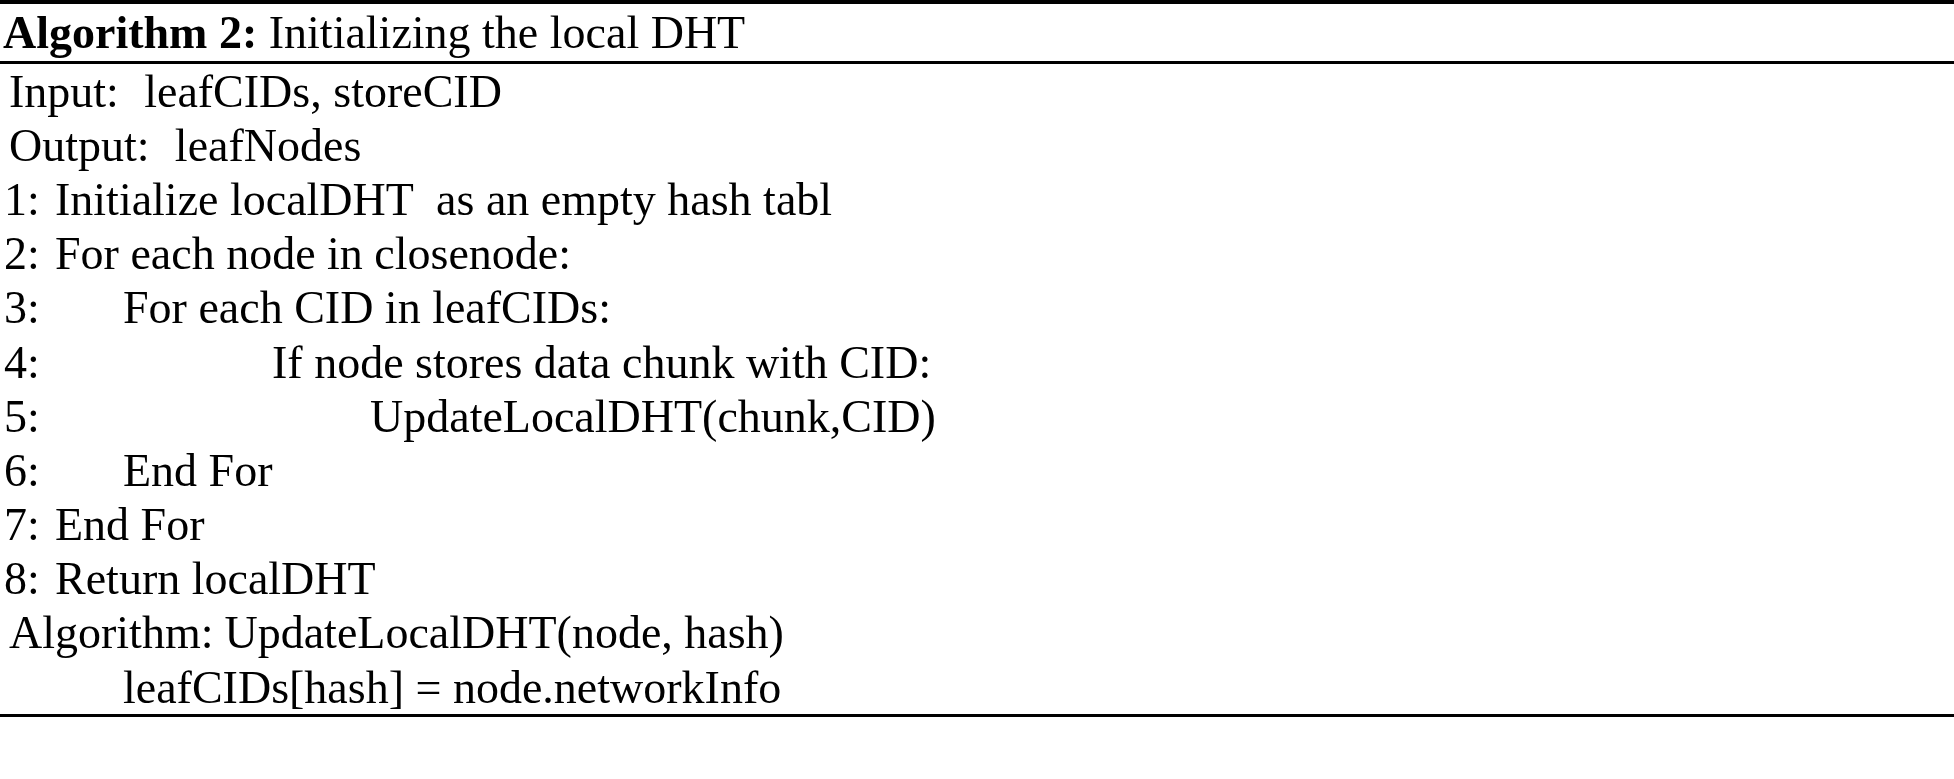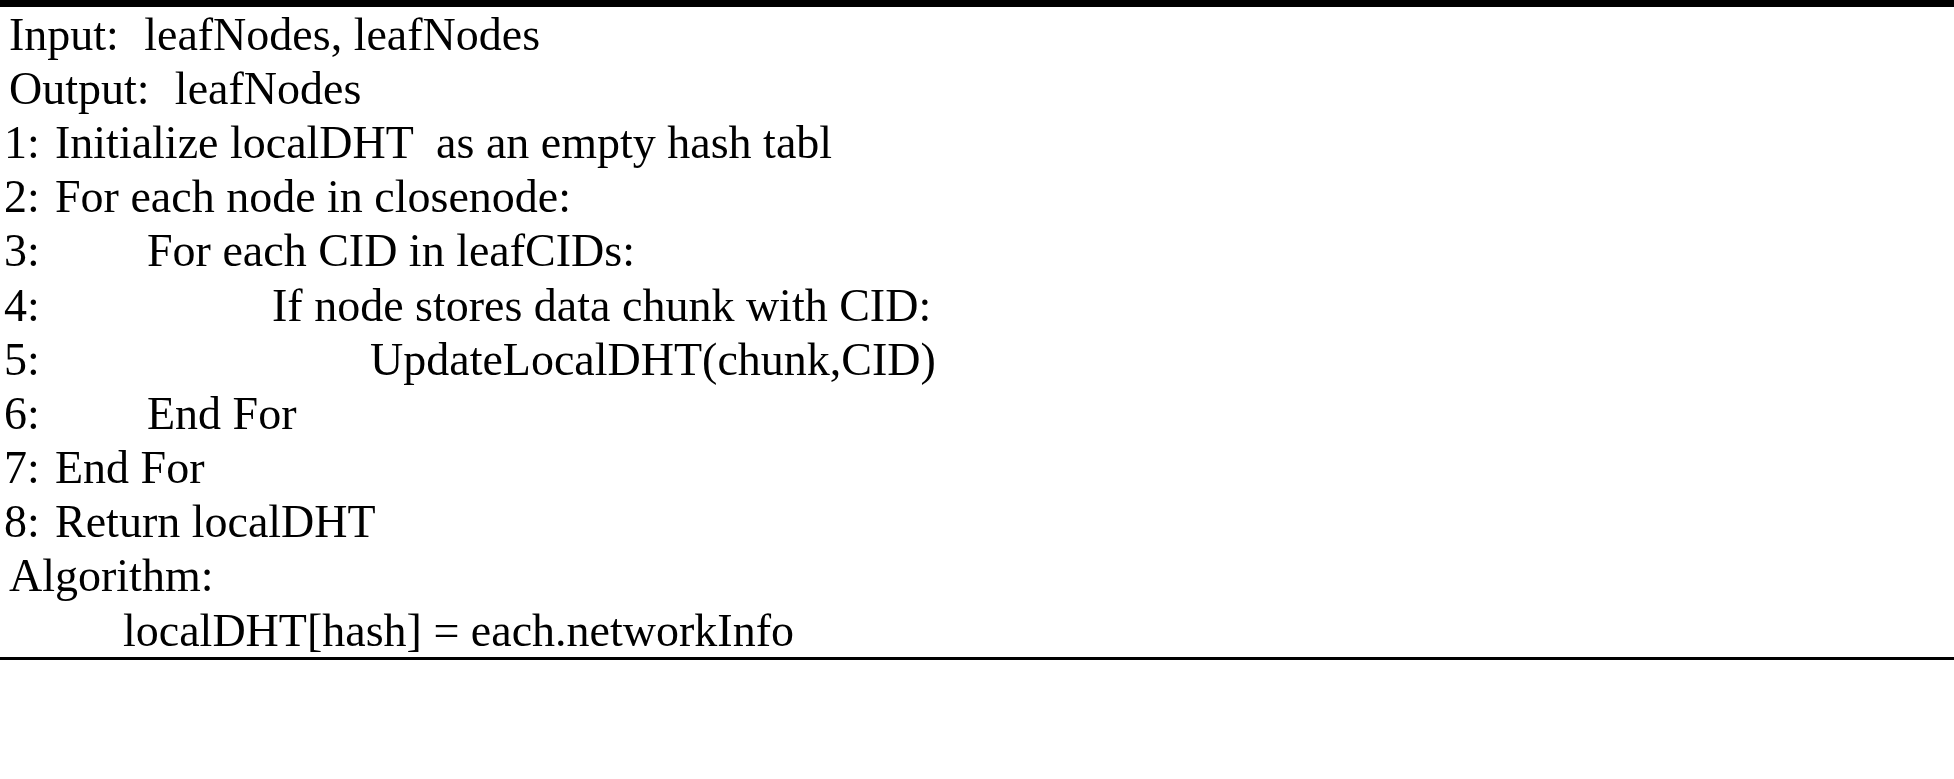--- a/index.html
+++ b/index.html
@@ -54,41 +54,45 @@
   .fn-sig {
     margin-left: 0.24em;
   }
   .num {
     padding-left: 4px;
     width: 51px;
     flex-shrink: 0;
   }
   .txt { white-space: pre; }
   .indent-0 { margin-left: 0; }
-  .indent-1 { margin-left: 92px; }
+  .indent-1 { margin-left: 68px; }
   .indent-2 { margin-left: 217px; }
   .indent-3 { margin-left: 315px; }
   .fnbody-1 { padding-left: 123px; }
   .fnbody-2 { padding-left: 210px; }
 </style>
 </head>
 <body>
 
 <div class="page">
 
   <div class="rule rule-top"></div>
 
+  <div class="caption">
+    <span class="algo-label">Algorithm 2:</span>
+    <span class="algo-title">Initializing the local DHT</span>
+  </div>
 
   <div class="rule rule-mid"></div>
 
   <div class="algo-body">
 
     <div class="line">
       <span class="io-label">Input:</span>
-      <span class="io-value">leafNodes, leafNodes</span>
+      <span class="io-value">leafCIDs, storeCID</span>
     </div>
 
     <div class="line">
       <span class="io-label">Output:</span>
       <span class="io-value">leafNodes</span>
     </div>
 
     <div class="line">
       <span class="num">1:</span>
       <span class="txt indent-0">Initialize localDHT  as an empty hash tabl</span>
@@ -124,24 +128,25 @@
       <span class="txt indent-0">End For</span>
     </div>
 
     <div class="line">
       <span class="num">8:</span>
       <span class="txt indent-0">Return localDHT</span>
     </div>
 
     <div class="line">
       <span class="fn-label">Algorithm:</span>
+      <span class="fn-sig">UpdateLocalDHT(node, hash)</span>
     </div>
 
     <div class="line fnbody-1">
-      <span class="txt">localDHT[hash] = each.networkInfo</span>
+      <span class="txt">leafCIDs[hash] = node.networkInfo</span>
     </div>
 
 
   </div>
 
   <div class="rule rule-bottom"></div>
 
 </div>
 
 </body></html>

